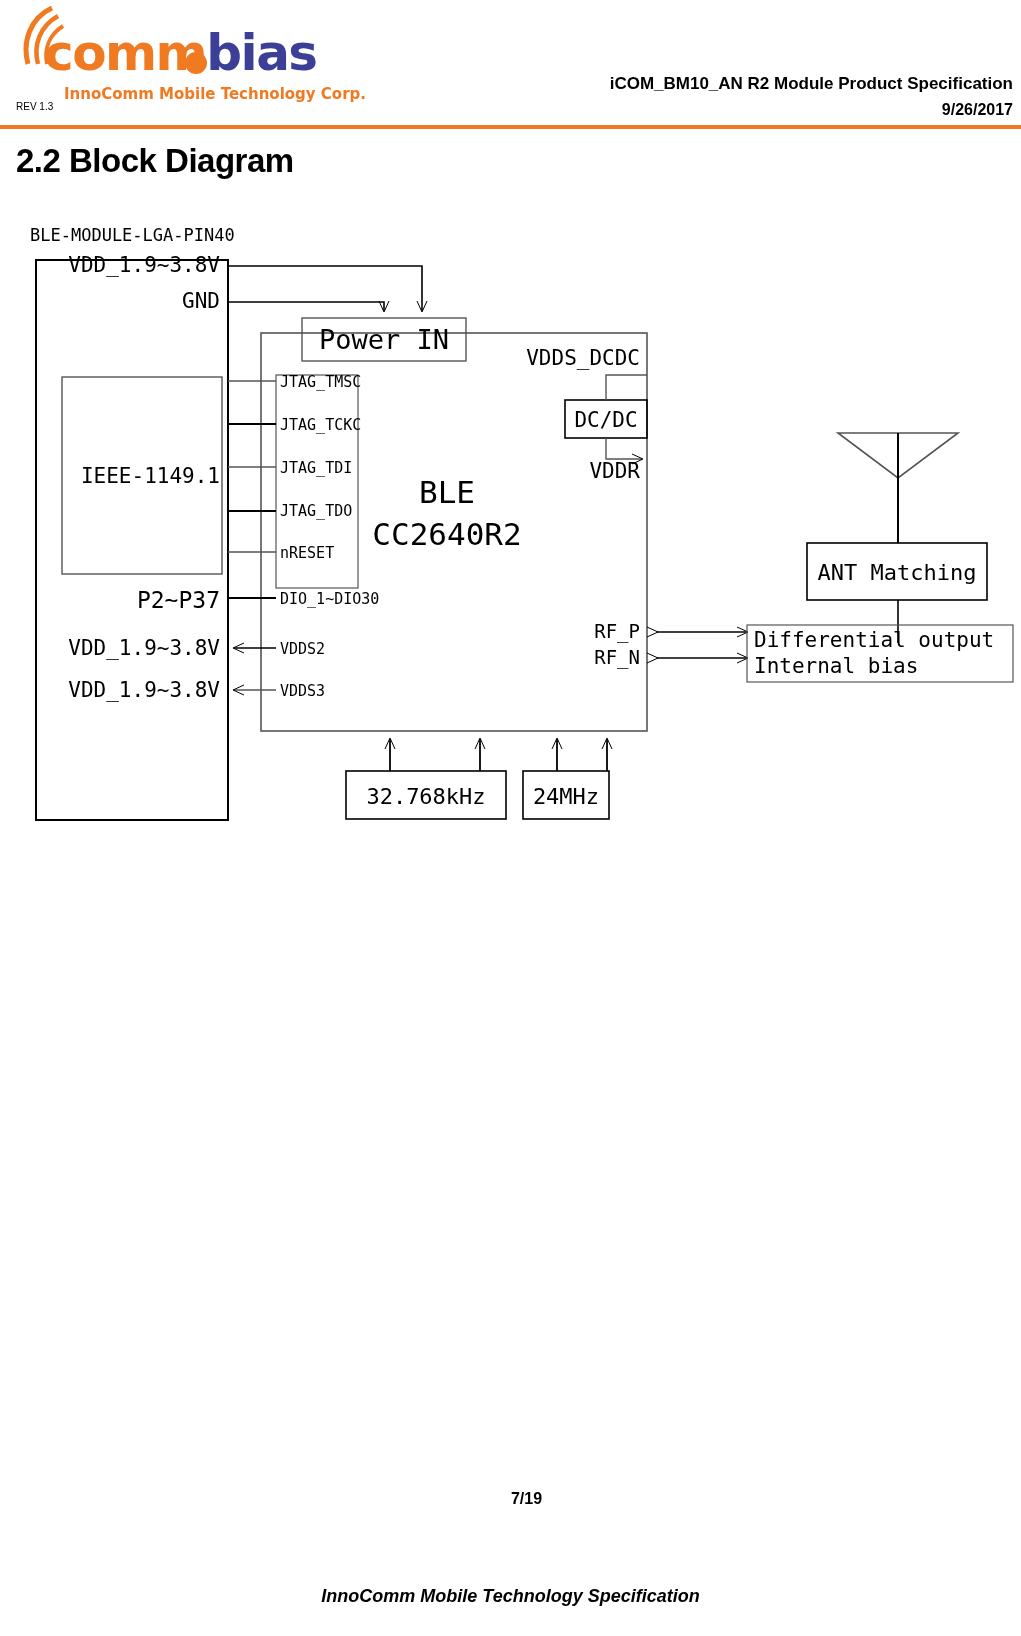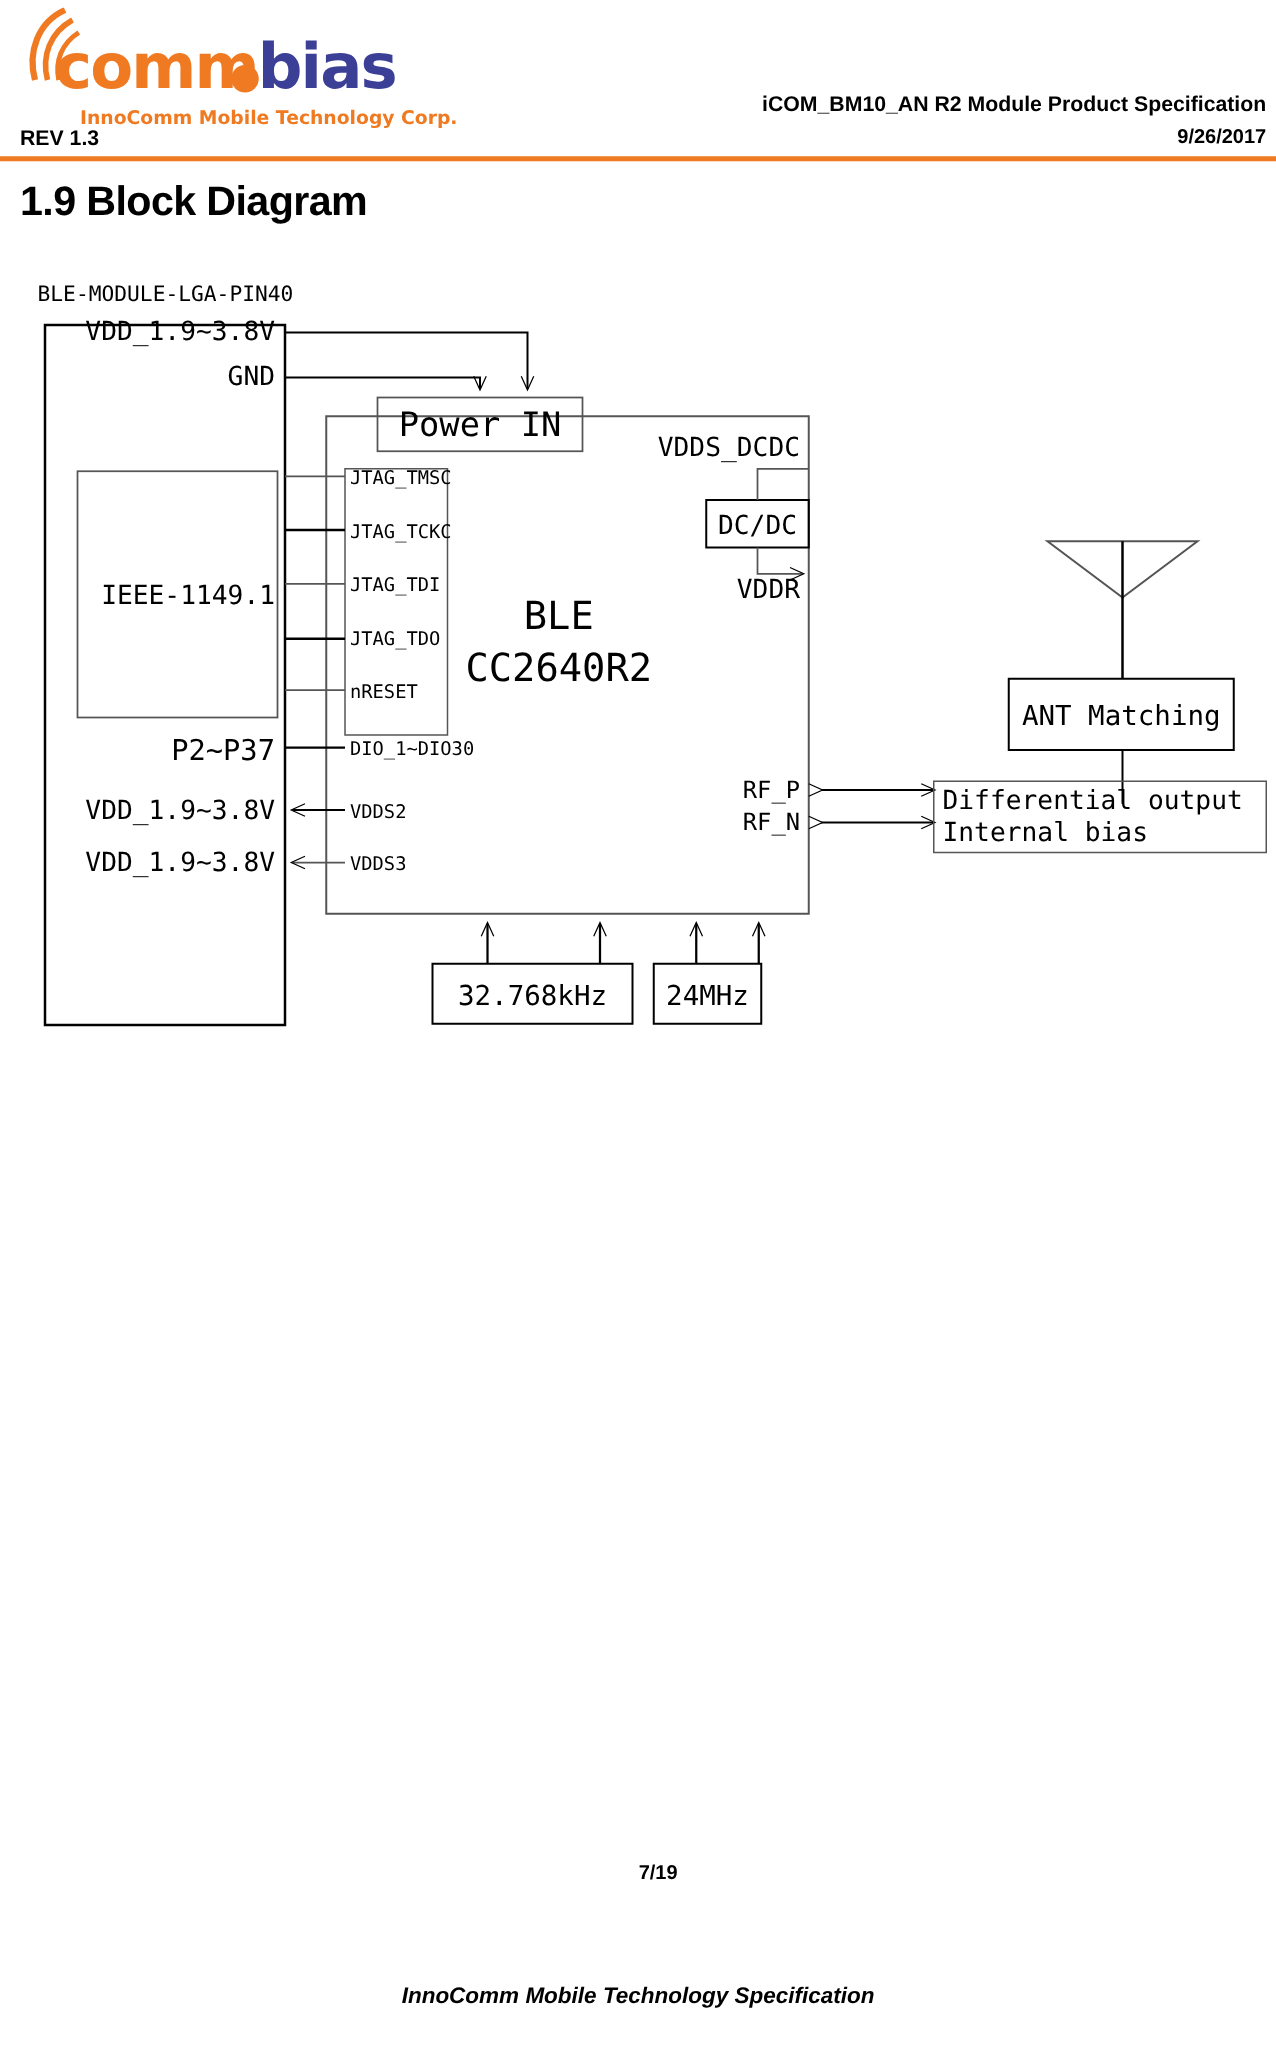--- a/index.html
+++ b/index.html
@@ -67,22 +67,22 @@
     position: absolute;
     right: 8px; top: 74px;
     font-size: 17px;
     font-weight: bold;
     text-align: left;
     white-space: nowrap;
   }
   #header-rev {
     position: absolute;
     left: 16px; top: 101px;
-    font-size: 17px;
-    font-weight: bold;
+    font-size: 10px;
+    font-weight: normal;
     white-space: nowrap;
   }
   #header-date {
     position: absolute;
     right: 8px; top: 101px;
     font-size: 16px;
     font-weight: bold;
     text-align: right;
     white-space: nowrap;
   }
@@ -159,21 +159,21 @@
     <div id="logo-dot"></div>
     <div id="logo-tagline">InnoComm Mobile Technology Corp.</div>
   </div>
 
   <div id="header-doc-title">iCOM_BM10_AN R2 Module Product Specification</div>
   <div id="header-rev">REV 1.3</div>
   <div id="header-date">9/26/2017</div>
   <div id="header-rule"></div>
 </div>
 
-<div id="section-title">1.9 Block Diagram</div>
+<div id="section-title">2.2 Block Diagram</div>
 
 <div id="block-diagram">
 <svg id="diagram-svg" width="1021" height="620" viewBox="0 0 1021 620">
   <defs>
     <marker id="ah" markerWidth="14" markerHeight="14" refX="11" refY="6" orient="auto" markerUnits="userSpaceOnUse">
       <path d="M1 1 L12 6 L1 11" fill="none" stroke="#000" stroke-width="1"></path>
     </marker>
   </defs>
 
   <text class="dlabel" x="18" y="26" font-size="17">BLE-MODULE-LGA-PIN40</text>

